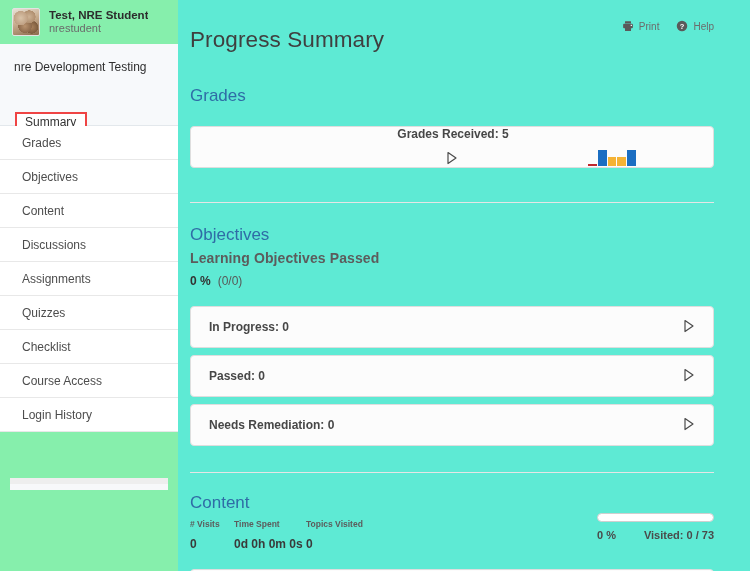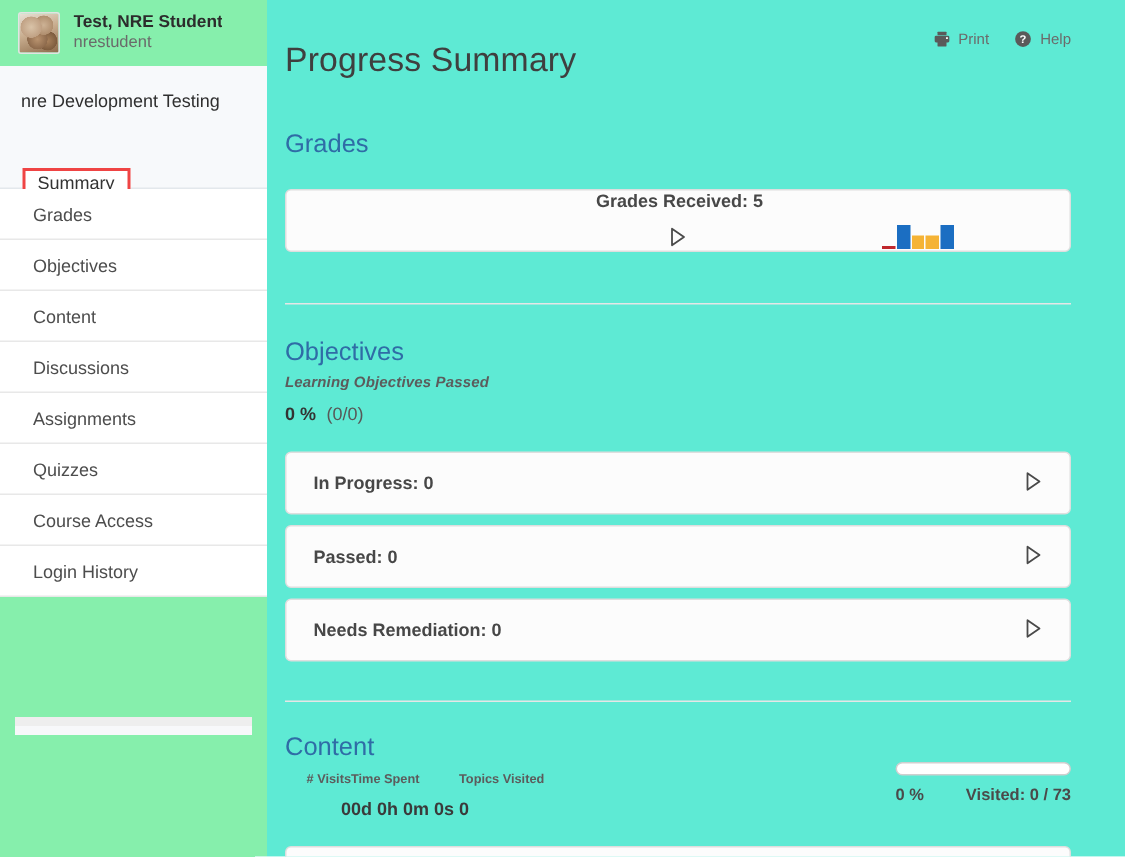--- a/index.html
+++ b/index.html
@@ -179,25 +179,24 @@
   }
   .tri-wrap { width: 14px; height: 16px; }
 
   .divider {
     height: 1px;
     background: #e6e6e6;
     margin: 0;
   }
 
   .sub-label {
-    font-size: 10px;
+    font-size: 14px;
     color: #5c5c5c;
     font-weight: 600;
     letter-spacing: .1px;
-    font-style: italic;
   }
   .pct-row { display: flex; align-items: baseline; gap: 7px; }
   .pct-strong { font-size: 12px; color: #333; font-weight: 700; }
   .pct-light { font-size: 12px; color: #585858; font-weight: 400; }
 
   .content-stats {
     display: flex;
     gap: 0;
   }
   .stat-col { }
@@ -257,20 +256,23 @@
         <span>Content</span>
       </div>
       <div class="nav-item">
         <span>Discussions</span>
       </div>
       <div class="nav-item">
         <span>Assignments</span>
       </div>
       <div class="nav-item">
         <span>Quizzes</span>
+      </div>
+      <div class="nav-item">
+        <span>Checklist</span>
       </div>
       <div class="nav-item">
         <span>Course Access</span>
       </div>
       <div class="nav-item">
         <span>Login History</span>
       </div>
     </nav>
 
     <div class="sidebar-scroll-track">
@@ -363,21 +365,21 @@
         </span>
       </div>
 
       <div class="divider" style="margin-top:26px;"></div>
     </section>
 
     <section class="section" style="margin-top:20px;">
       <h2 class="section-title">Content</h2>
 
       <div class="content-stats" style="margin-top:6px;">
-        <div class="stat-col" style="width:44px;text-align:right;">
+        <div class="stat-col" style="width:44px;">
           <div class="stat-head"># Visits</div>
           <div class="stat-val">0</div>
         </div>
         <div class="stat-col" style="width:72px;">
           <div class="stat-head">Time Spent</div>
           <div class="stat-val">0d 0h 0m 0s</div>
         </div>
         <div class="stat-col">
           <div class="stat-head">Topics Visited</div>
           <div class="stat-val">0</div>

